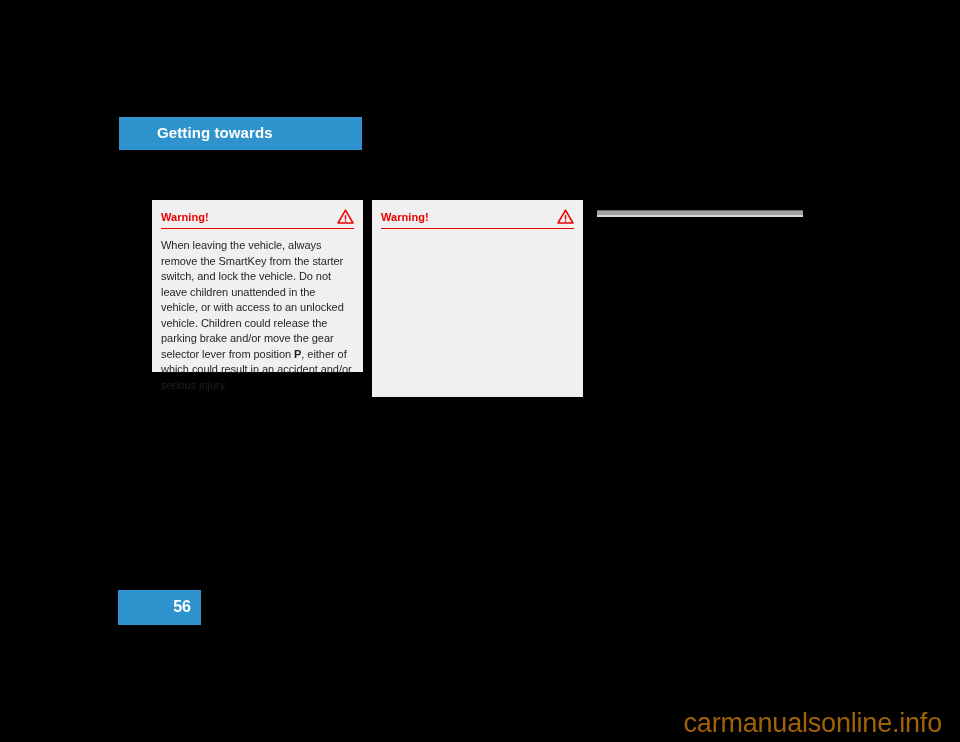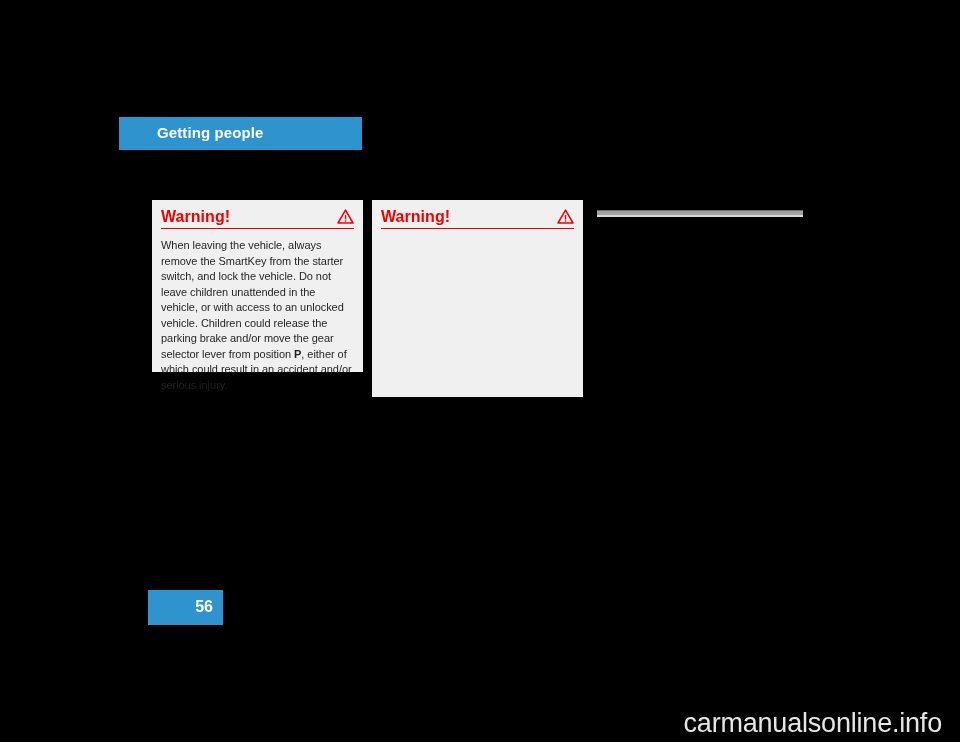--- a/index.html
+++ b/index.html
@@ -66,21 +66,21 @@
   .warning-head {
     position: relative;
     height: 28px;
     margin: 0 9px;
     display: flex;
     align-items: center;
     justify-content: space-between;
     border-bottom: 1.4px solid #ee0000;
   }
   .warning-title {
-    font-size: 16px;
+    font-size: 11px;
     font-weight: bold;
     color: #ee0000;
     padding-top: 6px;
     letter-spacing: 0.05px;
   }
   .warning-icon {
     padding-top: 5px;
     line-height: 0;
   }
 
@@ -115,52 +115,51 @@
       #a3a3a3 1px, #a3a3a3 5px,
       #d8d8d8 5px, #d8d8d8 7px
     );
   }
 
   
   #page-number {
     position: absolute;
     left: 118px;
     top: 590px;
-    width: 75px;
+    width: 83px;
     height: 35px;
     background: #2f93cd;
-    margin-left: 30px;
   }
   #page-number .num {
     position: absolute;
     right: 10px;
     top: 8px;
     font-size: 16px;
     font-weight: bold;
     color: #ffffff;
   }
 
   
   #watermark {
     position: absolute;
     right: 18px;
     bottom: 3px;
     font-size: 27px;
-    color: #e5e5e5;
+    color: #a16207;
     letter-spacing: -0.2px;
     white-space: nowrap;
   }
 </style>
 </head>
 <body>
 
 <div id="page">
 
   <div id="section-header">
-    <span class="label">Getting people</span>
+    <span class="label">Getting towards</span>
   </div>
 
   <div class="warning-box" id="warning-box-1">
     <div class="warning-head">
       <span class="warning-title">Warning!</span>
       <span class="warning-icon">
         <svg width="17" height="15" viewBox="0 0 17 15" aria-hidden="true">
           <path d="M8.5 1.1 L16 14 L1 14 Z" fill="none" stroke="#ee0000" stroke-width="1.5" stroke-linejoin="round"></path>
           <rect x="7.85" y="6.1" width="1.4" height="4.4" fill="#ee0000"></rect>
           <rect x="7.85" y="11.3" width="1.4" height="1.4" fill="#ee0000"></rect>

